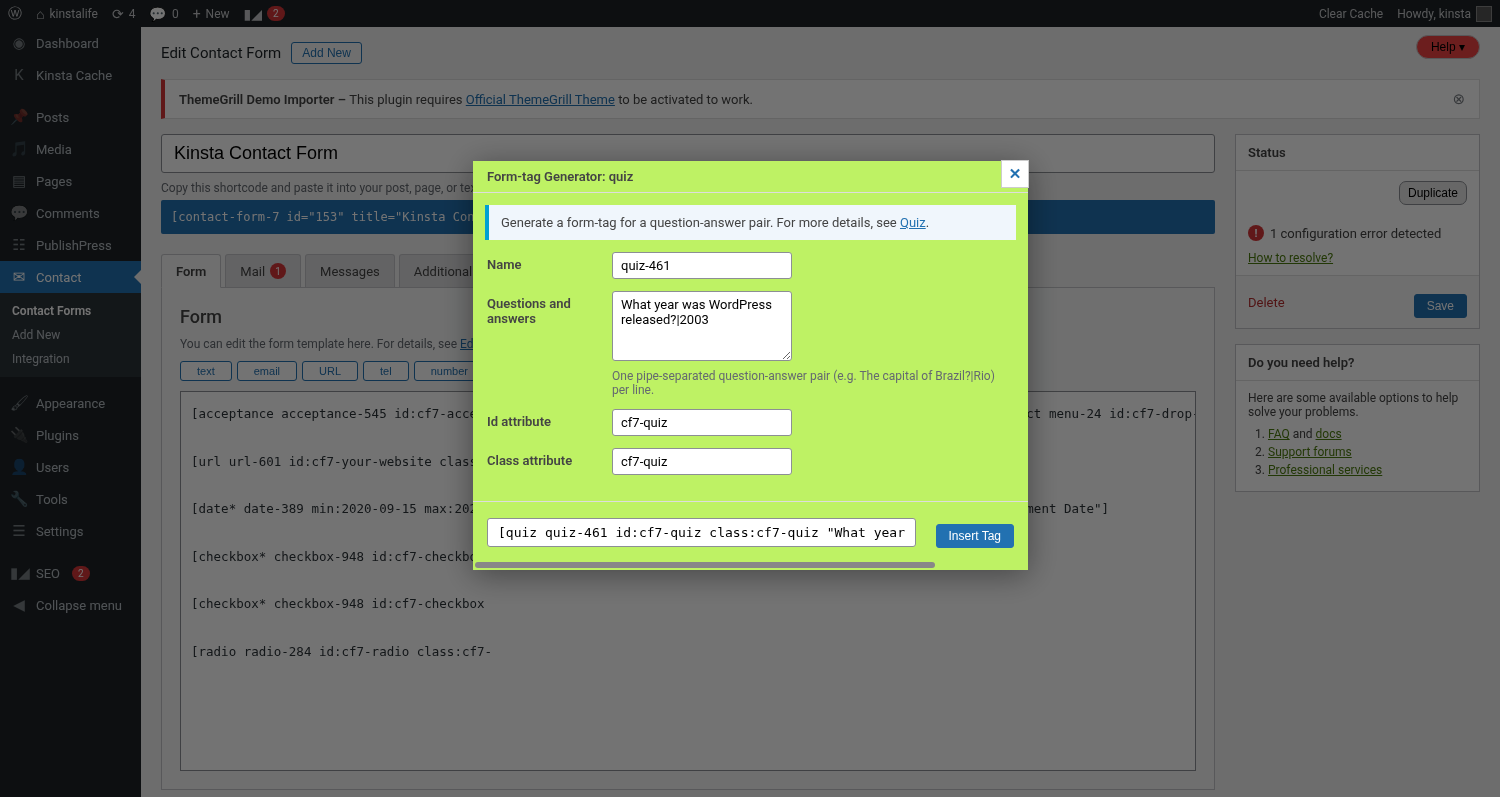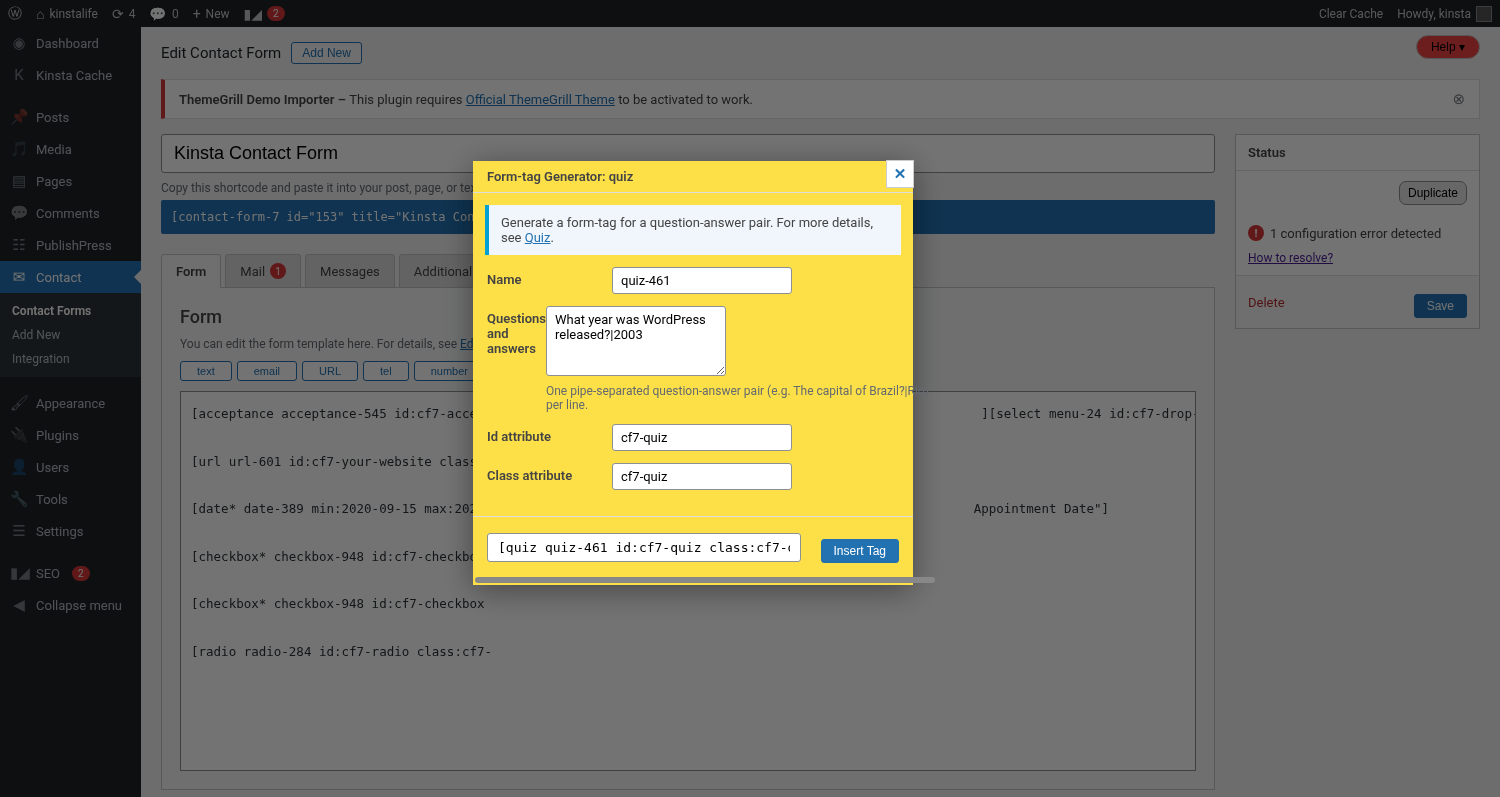--- a/index.html
+++ b/index.html
@@ -60,31 +60,31 @@
 
 .postbox { border: 1px solid #c3c4c7; background: #fff; margin-bottom: 15px; }
 .postbox-head { padding: 10px 12px; border-bottom: 1px solid #ddd; font-weight: 600; font-size: 13px; }
 .postbox-body { padding: 10px 12px; font-size: 12px; }
 .btn-secondary { border: 1px solid #8c8f94; background: #e5e5e5; padding: 4px 8px; border-radius: 7px; cursor: pointer; font-size: 12px; }
 .btn-primary { background: #2271b1; border: 1px solid #2271b1; color: #fff; padding: 4px 12px; border-radius: 3px; cursor: pointer; font-size: 12px; margin-top: 8px; }
 .major-actions { display: flex; justify-content: space-between; align-items: center; padding: 10px 12px; background: #f6f7f7; border-top: 1px solid #ddd; }
 .delete-link { color: #b32d2e; text-decoration: none; cursor: pointer; }
 .config-error { display: flex; align-items: center; gap: 6px; padding: 10px 12px; }
 .err-icon { background: #d63638; color: #fff; width: 16px; height: 16px; border-radius: 50%; font-size: 11px; display: inline-flex; align-items: center; justify-content: center; font-weight: bold; }
-.postbox-body a { color: #4c1d95; text-decoration: underline; }
+.postbox-body a { color: #4d7c0f; text-decoration: underline; }
 .postbox-body ol { margin: 8px 0 0 20px; }
 .postbox-body li { margin-bottom: 4px; }
 
 .help-btn { position: absolute; right: 20px; top: 8px; border: 1px solid #c3c4c7; background: #ef4444; padding: 4px 14px; border-radius: 12px; font-size: 12px; cursor: pointer; }
 
 
 .overlay { position: fixed; inset: 0; background: rgba(0,0,0,0.55); z-index: 100; }
 
 
-.modal { position: fixed; left: 473px; top: 161px; width: 440px; background: #fde047; z-index: 200; box-shadow: 0 5px 30px rgba(0,0,0,0.4); }
+.modal { position: fixed; left: 473px; top: 161px; width: 555px; background: #bef264; z-index: 200; box-shadow: 0 5px 30px rgba(0,0,0,0.4); }
 .modal-head { display: flex; justify-content: space-between; align-items: center; padding: 8px 14px; border-bottom: 1px solid #ddd; font-weight: 600; font-size: 13px; }
 .modal-close { position: absolute; right: -1px; top: -1px; width: 28px; height: 28px; border: 1px solid #ccc; background: #fff; color: #2271b1; font-size: 15px; cursor: pointer; display: flex; align-items: center; justify-content: center; font-weight: bold; }
 .modal-info { border-left: 4px solid #00a0d2; background: #f0f6fc; padding: 10px 12px; margin: 12px; font-size: 13px; }
 .modal-info a { color: #2271b1; text-decoration: underline; }
 .modal-body { padding: 0 14px 14px; }
 .form-row { display: flex; margin-bottom: 12px; }
 .form-row .lbl { width: 125px; font-weight: 600; font-size: 13px; padding-top: 5px; }
 .form-row .ctl { flex: 1; }
 .form-row input[type=text], .form-row textarea { width: 180px; padding: 5px 8px; border: 1px solid #8c8f94; border-radius: 3px; font-size: 13px; font-family: inherit; }
 .form-row textarea { height: 70px; resize: both; }
@@ -271,20 +271,31 @@
         </div>
         <div class="postbox-body" style="padding-top:0;">
           <a href="#">How to resolve?</a>
         </div>
         <div class="major-actions">
           <a class="delete-link">Delete</a>
           <button class="btn-primary">Save</button>
         </div>
       </div>
 
+      <div class="postbox">
+        <div class="postbox-head">Do you need help?</div>
+        <div class="postbox-body">
+          <p>Here are some available options to help solve your problems.</p>
+          <ol>
+            <li><a href="#">FAQ</a><span> and </span><a href="#">docs</a></li>
+            <li><a href="#">Support forums</a></li>
+            <li><a href="#">Professional services</a></li>
+          </ol>
+        </div>
+      </div>
     </div>
   </div>
 </div>
 
 <div class="overlay"></div>
 
 <div class="modal">
   <div class="modal-head">
     <span>Form-tag Generator: quiz</span>
   </div>

